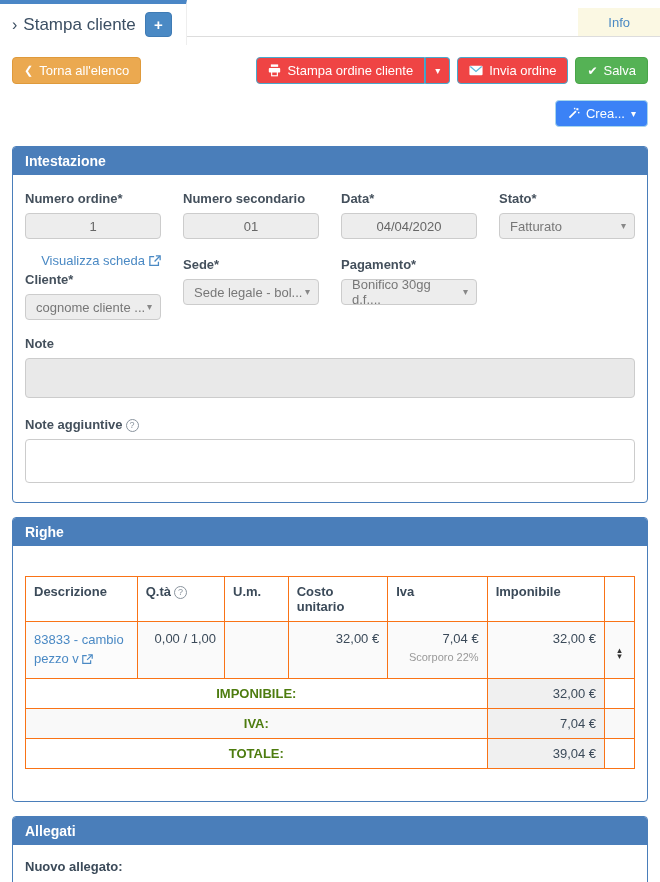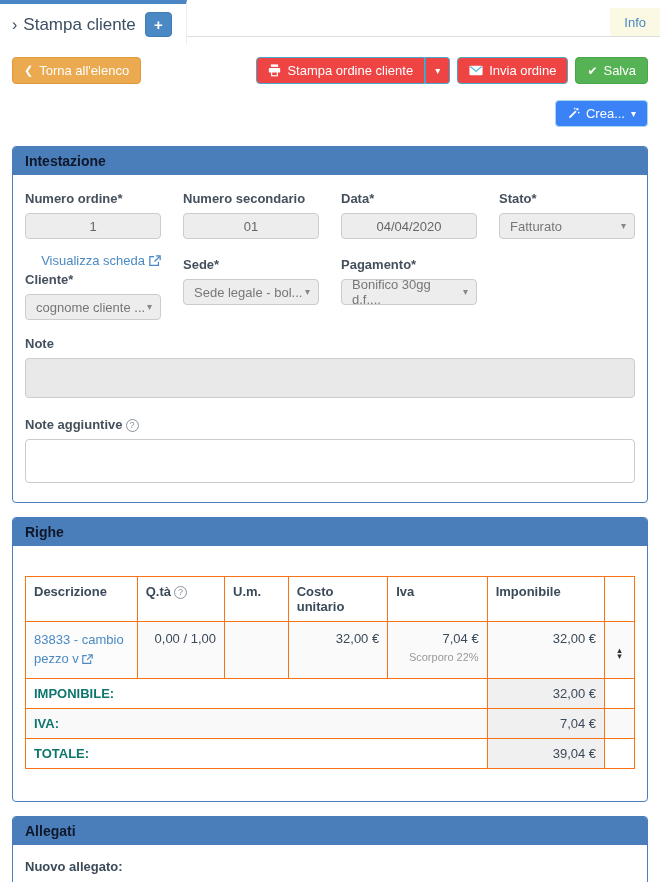--- a/index.html
+++ b/index.html
@@ -23,21 +23,21 @@
   }
   .tab-title { font-size:17px; color:#3c4f63; white-space:nowrap; }
   .tab-chevron { color:#3c4f63; font-size:16px; margin-right:-3px; }
   .tab-add-btn {
     background:#4a89c4; color:#fff; border:1px solid #3f7bb4; border-radius:4px;
     width:27px; height:25px; font-size:15px; font-weight:bold; line-height:23px; text-align:center; cursor:pointer;
   }
   .tab-spacer { flex:1; margin-top:8px; }
   .tab-info {
     margin-top:8px; background:#fbf8e3; color:#4a89c4; font-size:13px;
-    display:flex; align-items:center; padding:0 14px; cursor:pointer;
+    display:flex; align-items:center; padding:0 30px; cursor:pointer;
   }
   
   .toolbar { display:flex; justify-content:space-between; align-items:flex-start; margin:20px 12px 0 12px; }
   .btn {
     display:inline-flex; align-items:center; gap:6px;
     border-radius:4px; padding:5px 11px; font-size:13px; color:#fff; cursor:pointer;
     border:1px solid transparent; height:27px; white-space:nowrap;
   }
   .btn-warning { background:#eba950; border-color:#df9a3b; }
   .btn-info { background:#ef4444; border-color:#48a9cd; }
@@ -50,21 +50,21 @@
   }
   .right-btns { display:flex; gap:7px; }
   .crea-row { display:flex; justify-content:flex-end; margin:16px 12px 0 12px; }
   .btn-crea { background:#3b82f6; border-color:#a8d6ec; color:#fdfefe; }
   .caret { font-size:10px; line-height:1; }
   .icon-svg { display:inline-block; vertical-align:middle; }
   
   .panel { border:1px solid #4a7eba; border-radius:4px; margin:0 12px; background:#fff; }
   .panel + .panel { margin-top:14px; }
   .panel-heading {
-    background:#4a7eba; color:#0f172a; font-weight:bold; font-size:14px;
+    background:#4a7eba; color:#ffffff; font-weight:bold; font-size:14px;
     padding:6px 12px; border-top-left-radius:3px; border-top-right-radius:3px;
   }
   .panel-body { padding:12px 12px 16px 12px; }
   #panel-intestazione { margin-top:19px; }
   
   .form-grid { display:grid; grid-template-columns: 1fr 1fr 1fr 1fr; column-gap:22px; }
   .fld-label { font-weight:bold; color:#44505c; font-size:13px; margin:4px 0 7px 0; display:block; }
   .fld-input {
     width:100%; height:26px; background:#ededed; border:1px solid #ccc; border-radius:4px;
     text-align:center; color:#666; font-size:13px; font-family:inherit;
@@ -94,21 +94,21 @@
   .righe-table th, .righe-table td { border:1px solid #f97316; padding:18px 8px; font-size:13px; vertical-align:top; }
   .righe-table th { text-align:left; font-weight:bold; color:#3b4a59; background:#fff; padding-top:7px; padding-bottom:7px; }
   .righe-table td.num { text-align:right; }
   .data-row td { background:#fafafa; padding-top:9px; padding-bottom:9px; }
   .data-row td.desc-cell { background:#fcfcfc; }
   .desc-link { color:#4a89c4; text-decoration:none; cursor:pointer; line-height:1.45; }
   .iva-note { display:block; color:#999; font-size:11px; margin-top:5px; }
   .handle-cell { width:30px; text-align:center; vertical-align:middle !important; }
   .updown { display:inline-flex; flex-direction:column; line-height:6px; font-size:9px; color:#333; cursor:grab; }
   .sum-row td { padding-top:7px; padding-bottom:7px; }
-  .sum-label { text-align:left; font-weight:bold; color:#0f766e; }
+  .sum-label { text-align:center; font-weight:bold; color:#4d7c0f; }
   .sum-row:nth-child(odd) td { background:#f9f9f9; }
   .sum-row td.sum-val { background:#f0f0f0; text-align:right; }
   .righe-body { padding-bottom:32px; }
   
   .col-desc { width:112px; } .col-qta { width:88px; } .col-um { width:64px; }
   .col-costo { width:100px; } .col-iva { width:100px; } .col-imp { width:118px; }
   
   .allegati-label { font-weight:bold; font-size:13px; margin:2px 0 8px 0; }
   .allegati-row { display:flex; align-items:center; gap:22px; }
   .file-box {

